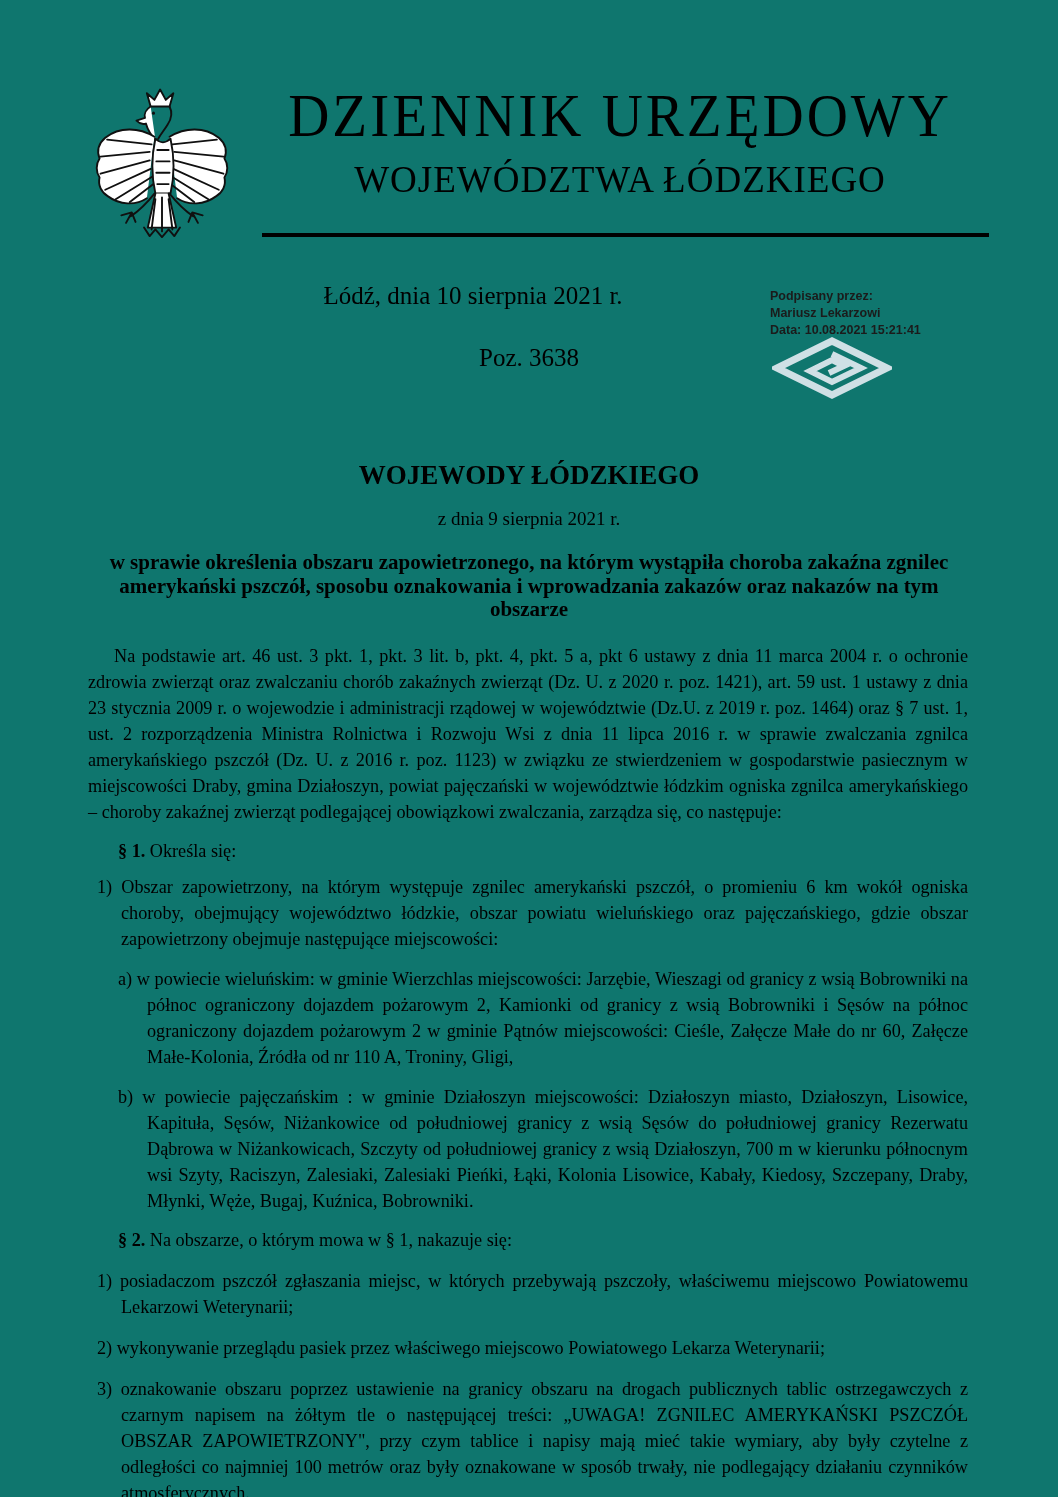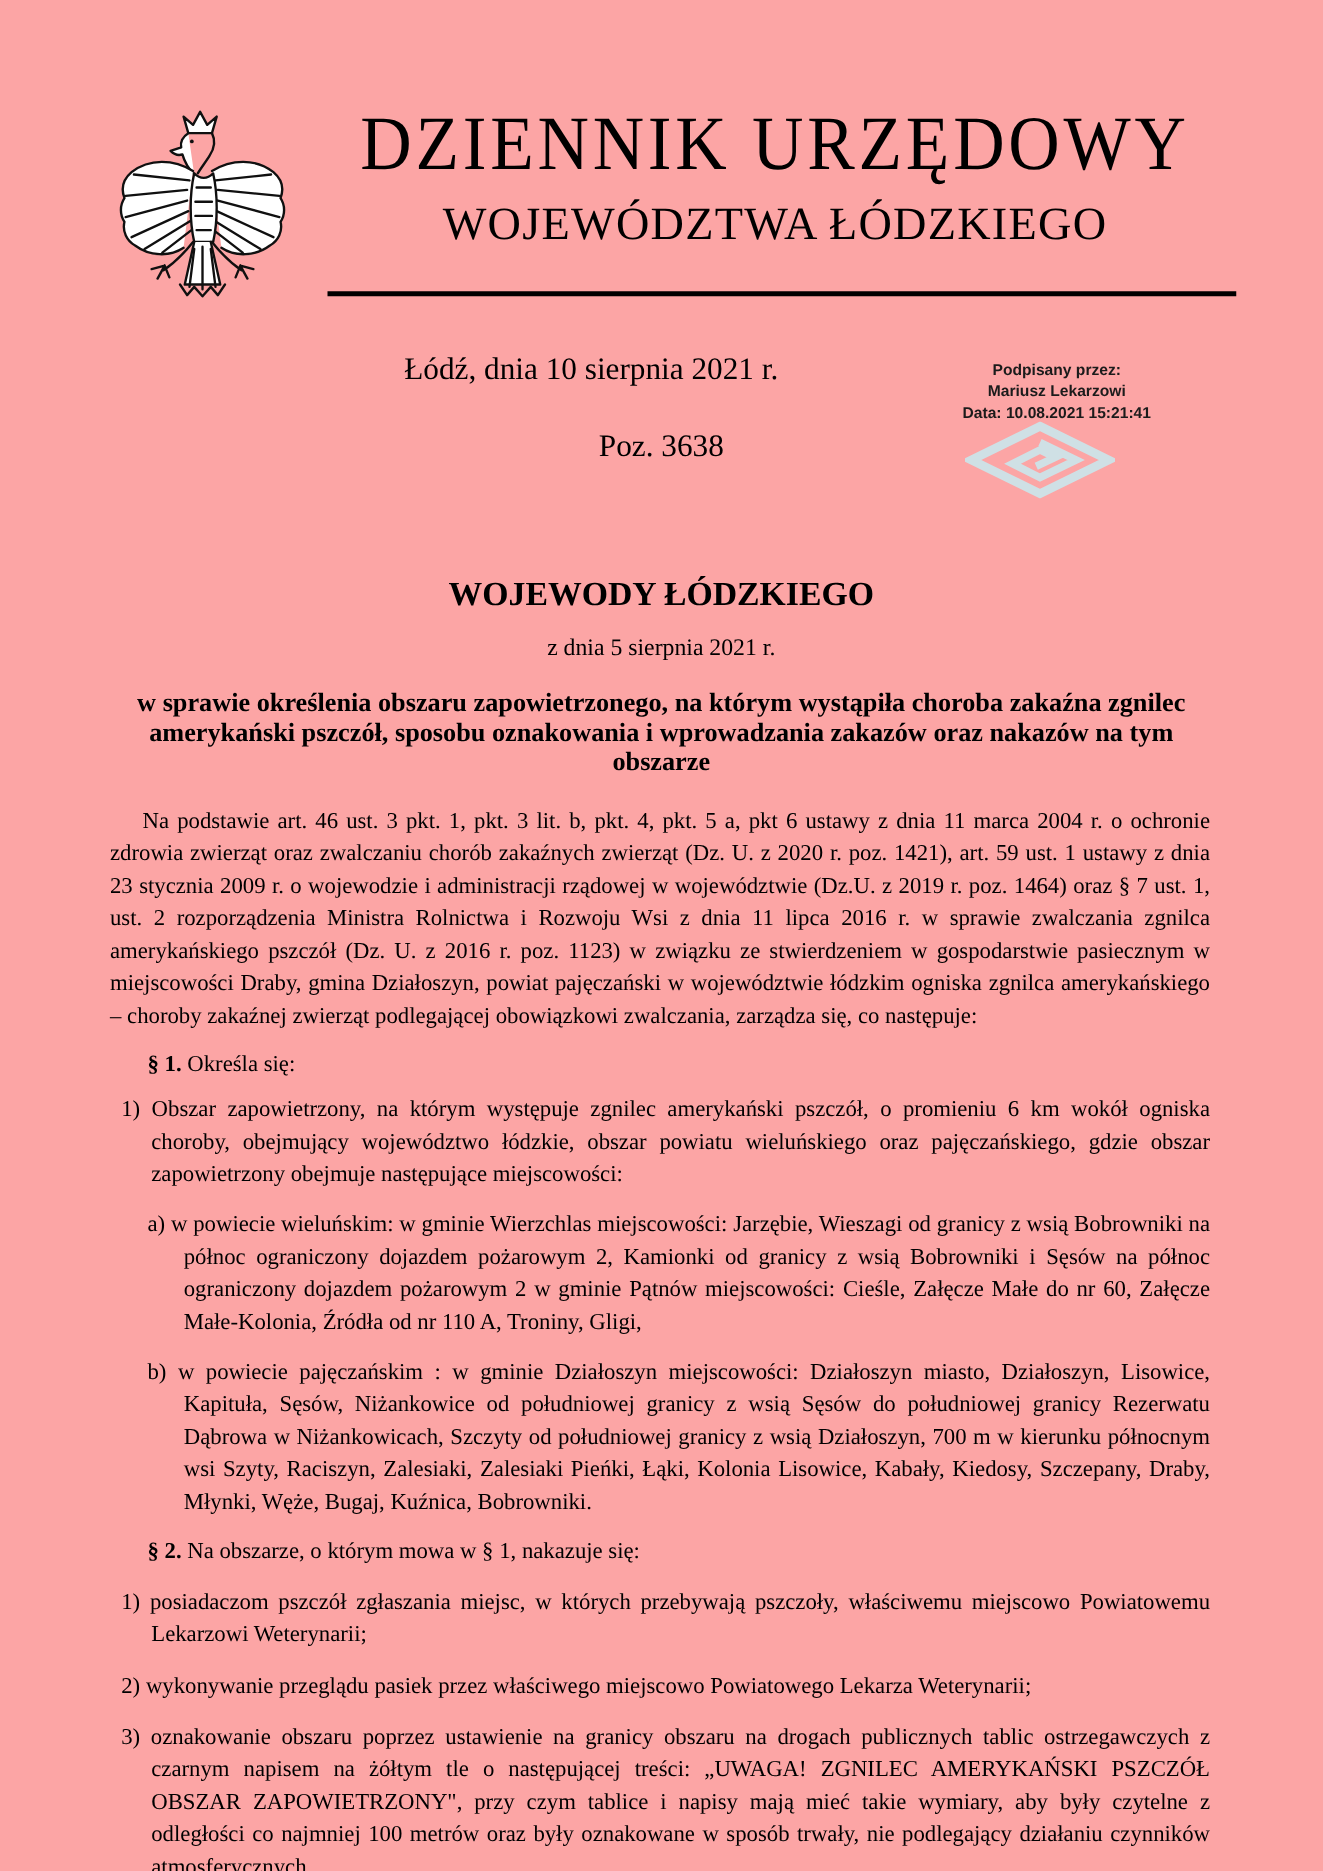--- a/index.html
+++ b/index.html
@@ -1,20 +1,20 @@
 <!DOCTYPE html>
 <html lang="pl"><head>
 <meta charset="utf-8">
 <style>
   html, body { margin: 0; padding: 0; background: #ffffff; }
   .page {
     position: relative;
     width: 1058px;
     height: 1497px;
-    background: #fca5a5;
+    background: #0f766e;
     font-family: "Liberation Serif", "DejaVu Serif", serif;
     color: #000;
     overflow: hidden;
   }
 
   
   .emblem {
     position: absolute;
     left: 92px; top: 84px;
     width: 140px; height: 168px;
@@ -62,21 +62,20 @@
   
   .signature {
     position: absolute;
     left: 770px; top: 288px;
     font-family: "Liberation Sans", "DejaVu Sans", sans-serif;
     font-size: 12.5px;
     font-weight: bold;
     line-height: 17px;
     color: #1b1b1b;
     white-space: nowrap;
-    text-align: center;
   }
   .seal {
     position: absolute;
     left: 772px; top: 337px;
     width: 120px; height: 62px;
   }
   .seal svg { width: 100%; height: 100%; }
 
   
   .act-title1 {
@@ -170,21 +169,21 @@
     <div>Data: 10.08.2021 15:21:41</div>
   </div>
   <div class="seal">
     <svg viewBox="0 0 120 62" xmlns="http://www.w3.org/2000/svg">
       <path d="M60 4 L115 31 L60 58 L5 31 Z" fill="none" stroke-width="7" stroke="#cfe0e5"></path>
       <path d="M60 17 L89 31 L60 45 L38 34 L60 23 L72 29 L57 36" fill="none" stroke-width="6" stroke="#cfe0e5"></path>
     </svg>
   </div>
 
   <div class="act-title2">WOJEWODY ŁÓDZKIEGO</div>
-  <div class="act-date">z dnia 5 sierpnia 2021 r.</div>
+  <div class="act-date">z dnia 9 sierpnia 2021 r.</div>
   <div class="act-subject">w sprawie określenia obszaru zapowietrzonego, na którym wystąpiła choroba zakaźna zgnilec amerykański pszczół, sposobu oznakowania i wprowadzania zakazów oraz nakazów na tym obszarze</div>
 
   <div class="body-text">
 
     <p class="preamble">Na podstawie art. 46 ust. 3 pkt. 1, pkt. 3 lit. b, pkt. 4, pkt. 5 a, pkt 6 ustawy z dnia 11 marca 2004 r. o ochronie zdrowia zwierząt oraz zwalczaniu chorób zakaźnych zwierząt (Dz. U. z 2020 r. poz. 1421), art. 59 ust. 1 ustawy z dnia 23 stycznia 2009 r. o wojewodzie i administracji rządowej w województwie (Dz.U. z 2019 r. poz. 1464) oraz § 7 ust. 1, ust. 2 rozporządzenia Ministra Rolnictwa i Rozwoju Wsi z dnia 11 lipca 2016 r. w sprawie zwalczania zgnilca amerykańskiego pszczół (Dz. U. z 2016 r. poz. 1123) w związku ze stwierdzeniem w gospodarstwie pasiecznym w miejscowości Draby, gmina Działoszyn, powiat pajęczański w województwie łódzkim ogniska zgnilca amerykańskiego – choroby zakaźnej zwierząt podlegającej obowiązkowi zwalczania, zarządza się, co następuje:</p>
 
     <p class="sec-head"><b class="par-label">§ 1.</b> <span>Określa się:</span></p>
 
     <p class="item-l1"><span>1)</span> <span>Obszar zapowietrzony, na którym występuje zgnilec amerykański pszczół, o promieniu 6 km wokół ogniska choroby, obejmujący województwo łódzkie, obszar powiatu wieluńskiego oraz pajęczańskiego, gdzie obszar zapowietrzony obejmuje następujące miejscowości:</span></p>
 

